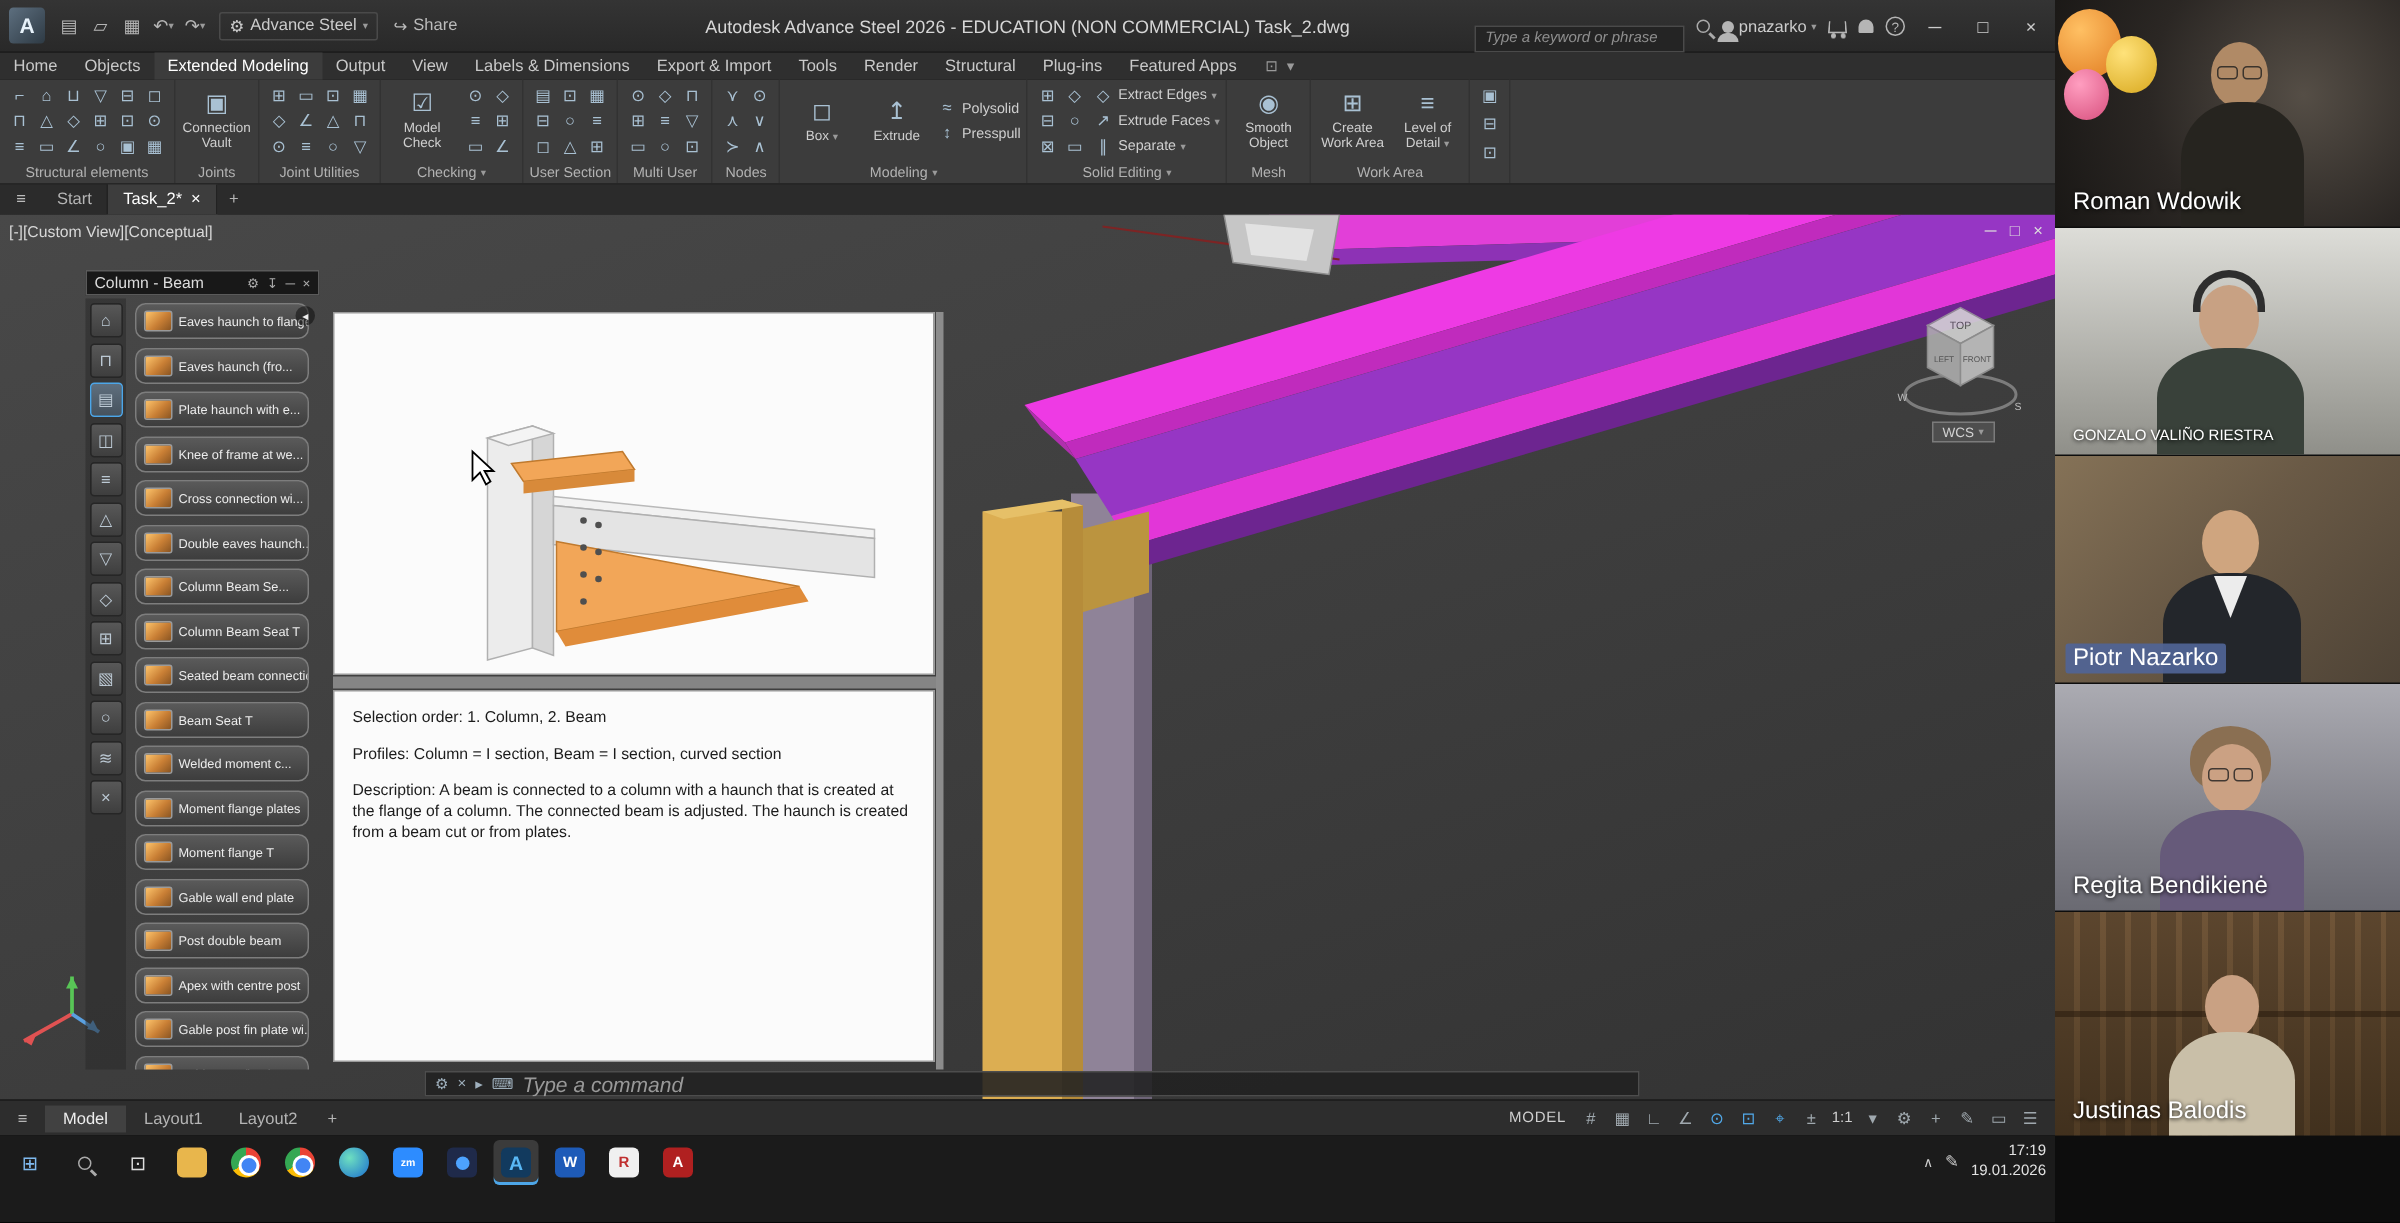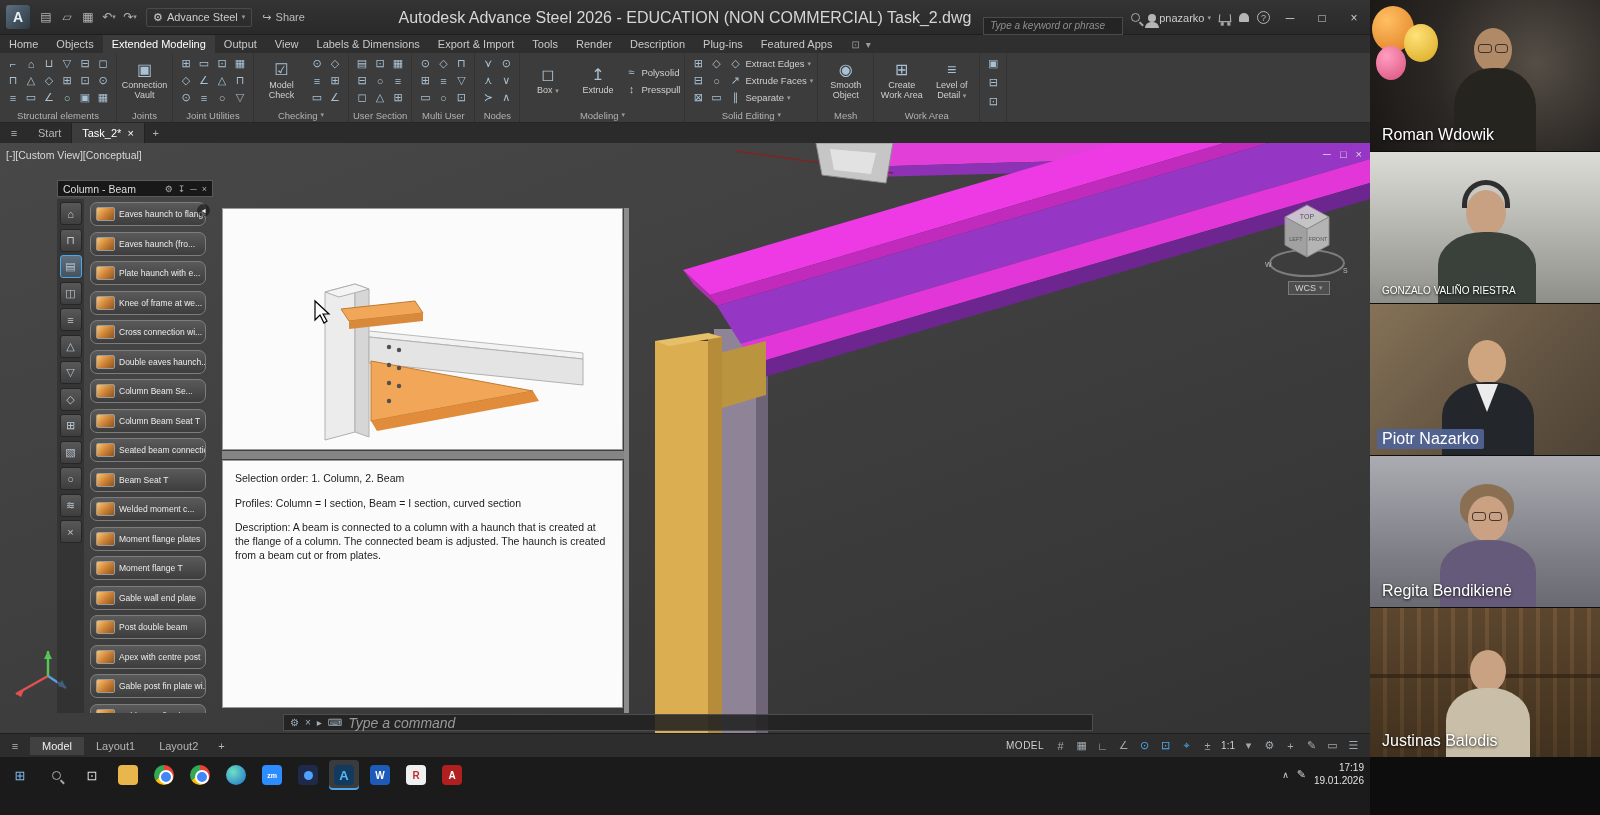--- a/index.html
+++ b/index.html
@@ -8,21 +8,21 @@
 .app{position:absolute;left:0;top:0;width:1370px;height:815px;}
 
 
 .titlebar{position:absolute;left:0;top:0;width:1370px;height:35px;background:linear-gradient(#343434,#292929);display:flex;align-items:center;color:#c8c8c8;font-size:11px;border-bottom:1px solid #1f1f1f;}
 .app-logo{width:24px;height:24px;margin-left:6px;border-radius:3px;background:linear-gradient(135deg,#5d6f7f,#2e3a44);color:#e8f2fa;font-weight:bold;font-size:14px;display:flex;align-items:center;justify-content:center;}
 .qat{display:flex;align-items:center;margin-left:6px;gap:1px;}
 .ticon{min-width:20px;height:22px;display:flex;align-items:center;justify-content:center;color:#b5b5b5;font-size:12px;padding:0 2px;}
 .cap{font-size:7px;color:#9a9a9a;}
 .workspace{display:flex;align-items:center;gap:4px;padding:2px 6px;border:1px solid #4a4a4a;border-radius:2px;margin-left:6px;color:#ccc;}
 .share-btn{display:flex;align-items:center;gap:4px;margin-left:10px;color:#bbb;}
-.tb-title{position:absolute;left:0;right:0;top:0;height:35px;display:flex;align-items:center;justify-content:center;color:#d6d6d6;font-size:16px;pointer-events:none;border-radius:12px;}
+.tb-title{position:absolute;left:0;right:0;top:0;height:35px;display:flex;align-items:center;justify-content:center;color:#d6d6d6;font-size:12px;pointer-events:none;border-radius:12px;}
 .tb-right{position:absolute;right:100px;top:0;height:35px;display:flex;align-items:center;gap:8px;}
 .searchbox{width:140px;height:18px;background:#242424;border:1px solid #4a4a4a;color:#bbb;font-size:10px;font-style:italic;padding:0 6px;margin-top:16px;}
 .searchbox::placeholder{color:#8f8f8f;}
 .mag{width:9px;height:9px;border:1.5px solid #aaa;border-radius:50%;position:relative;display:inline-block;}
 .mag::after{content:"";position:absolute;width:5px;height:1.5px;background:#aaa;transform:rotate(45deg);left:7px;top:9px;}
 .user-cl{display:flex;align-items:center;gap:3px;color:#ccc;}
 .head-ic{width:8px;height:8px;border-radius:50%;background:#b5b5b5;position:relative;display:inline-block;}
 .head-ic::after{content:"";position:absolute;left:-3px;top:8px;width:14px;height:6px;border-radius:7px 7px 0 0;background:#b5b5b5;}
 .cart{width:12px;height:8px;border:1.5px solid #b5b5b5;border-top:none;position:relative;display:inline-block;transform:perspective(10px) rotateX(8deg);}
 .cart::after{content:"";position:absolute;left:1px;top:8px;width:3px;height:3px;border-radius:50%;background:#b5b5b5;box-shadow:6px 0 0 #b5b5b5;}
@@ -186,21 +186,21 @@
   <div class="menubar">
     <span class="mitem">Home</span>
     <span class="mitem">Objects</span>
     <span class="mitem active">Extended Modeling</span>
     <span class="mitem">Output</span>
     <span class="mitem">View</span>
     <span class="mitem">Labels &amp; Dimensions</span>
     <span class="mitem">Export &amp; Import</span>
     <span class="mitem">Tools</span>
     <span class="mitem">Render</span>
-    <span class="mitem">Description</span>
+    <span class="mitem">Structural</span>
     <span class="mitem">Plug-ins</span>
     <span class="mitem">Featured Apps</span>
     <span class="menu-extra">
       <span>⊡</span>
       <span>▾</span>
     </span>
   </div>
 
   <div class="ribbon">
     <div class="rgroup">

